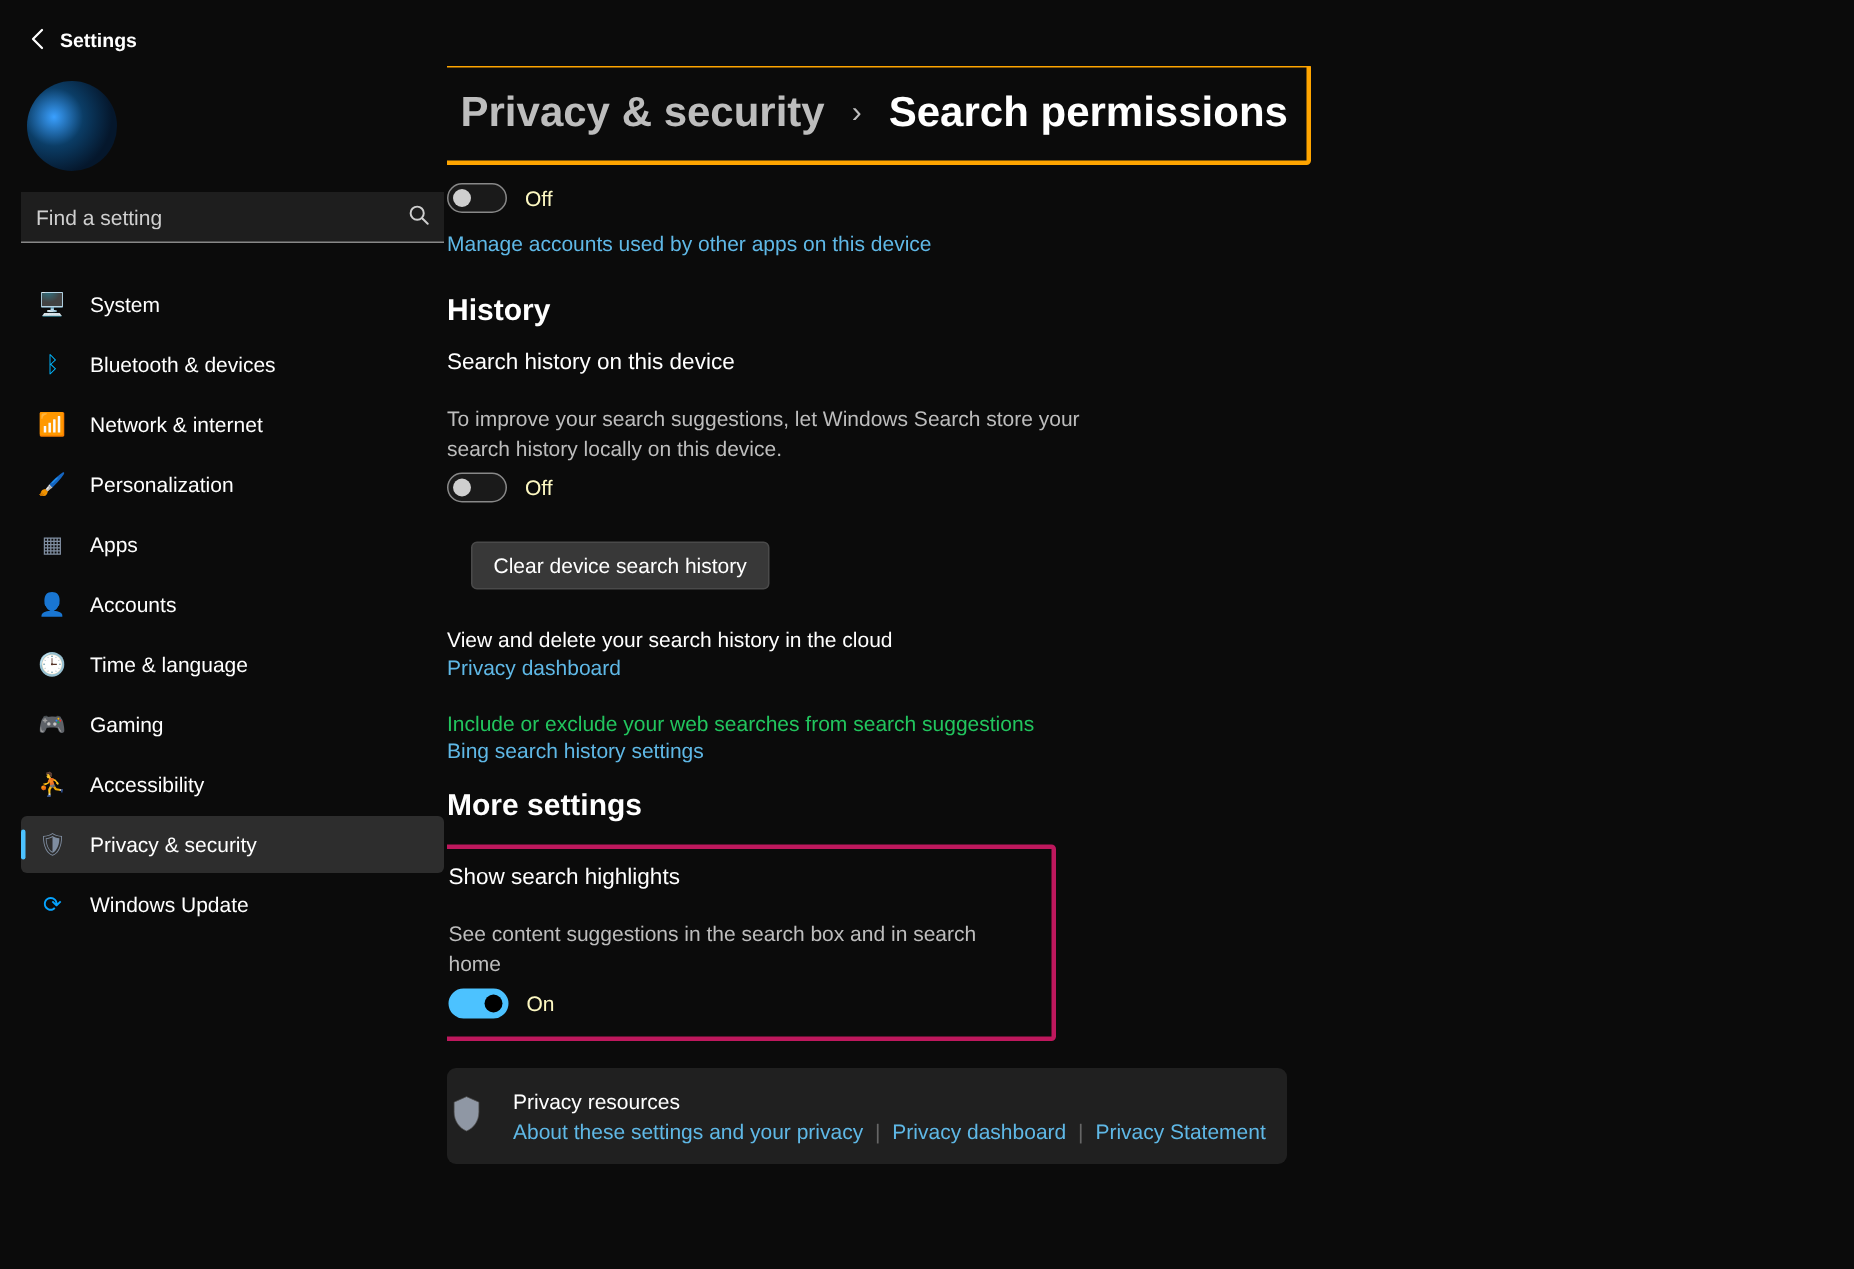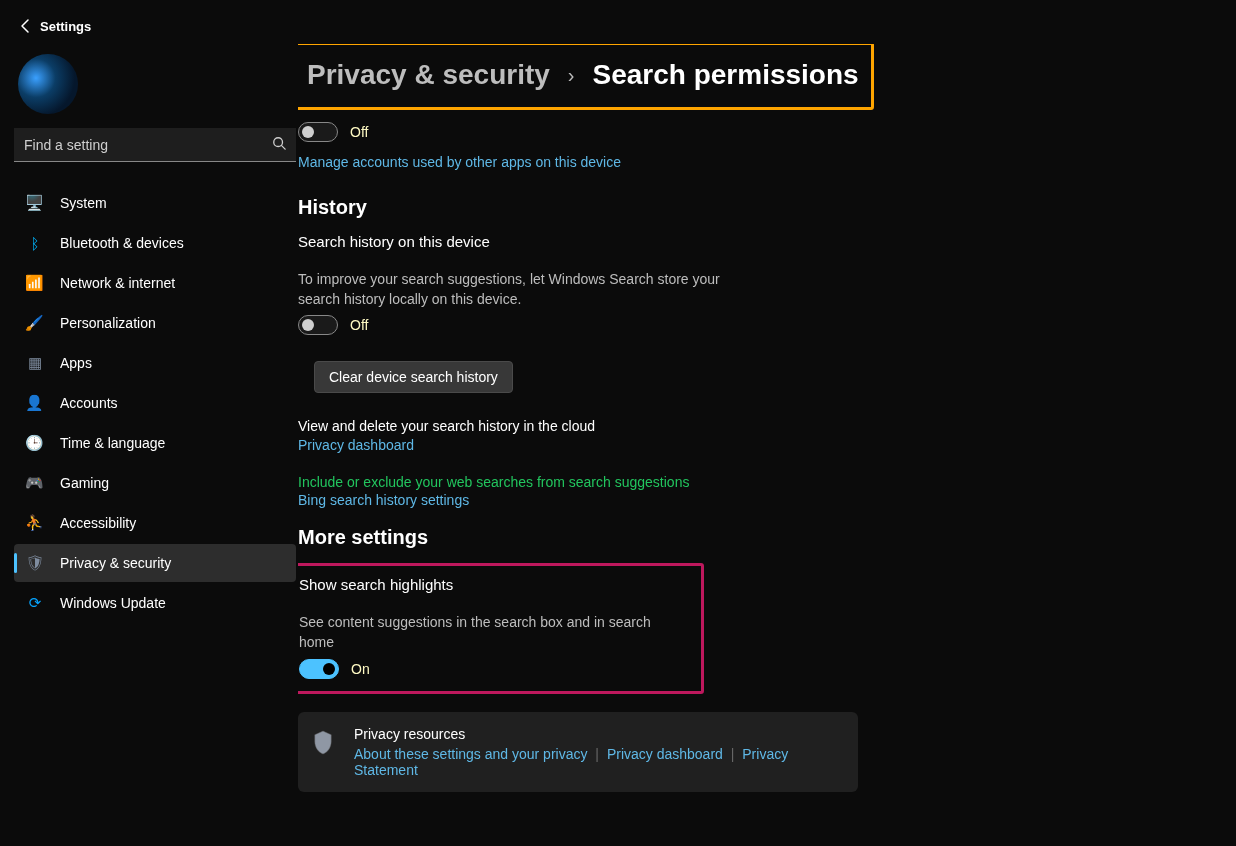--- a/index.html
+++ b/index.html
@@ -117,21 +117,21 @@
   .hl2 {
     border:3px solid #be185d;
     border-radius:3px;
     padding:10px 12px 12px 12px;
     margin:2px 0 18px -14px;
     width:420px;
   }
   .footer-card {
     background:#202020;
     border-radius:6px;
-    padding:14px 14px;
+    padding:14px 2px;
     display:flex; gap:20px; align-items:flex-start;
     margin-top:8px;
     width:560px;
   }
   .footer-card .shield { width:22px; margin-top:4px; color:#c7c7c7; }
   .footer-card .ft-title { font-size:14px; color:#fff; margin-bottom:4px; }
   .footer-links { font-size:14px; color:#666; }
   .footer-links a { color:#5fb8e6; text-decoration:none; }
   .footer-links .pipe { color:#666; margin:0 4px; }
   

